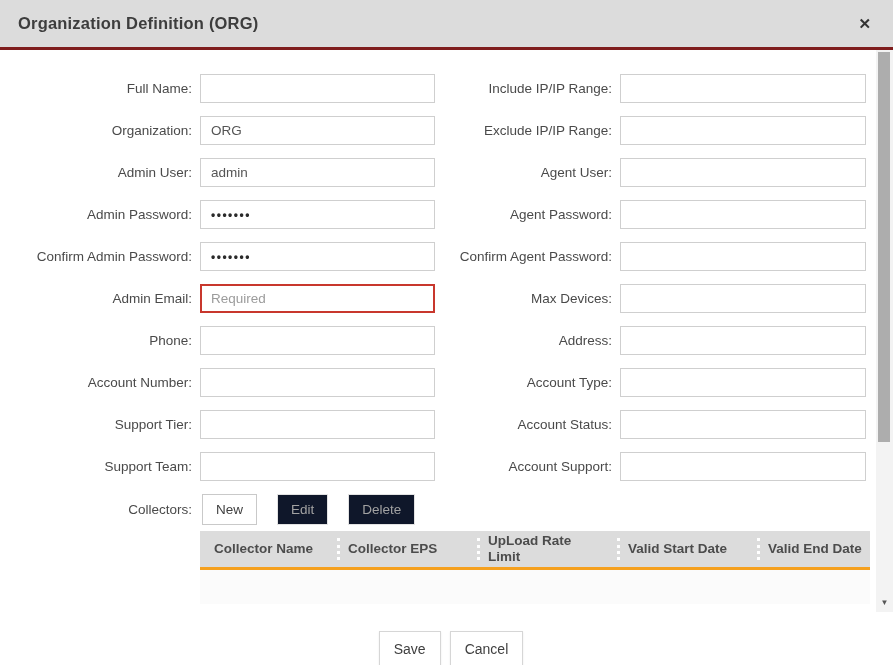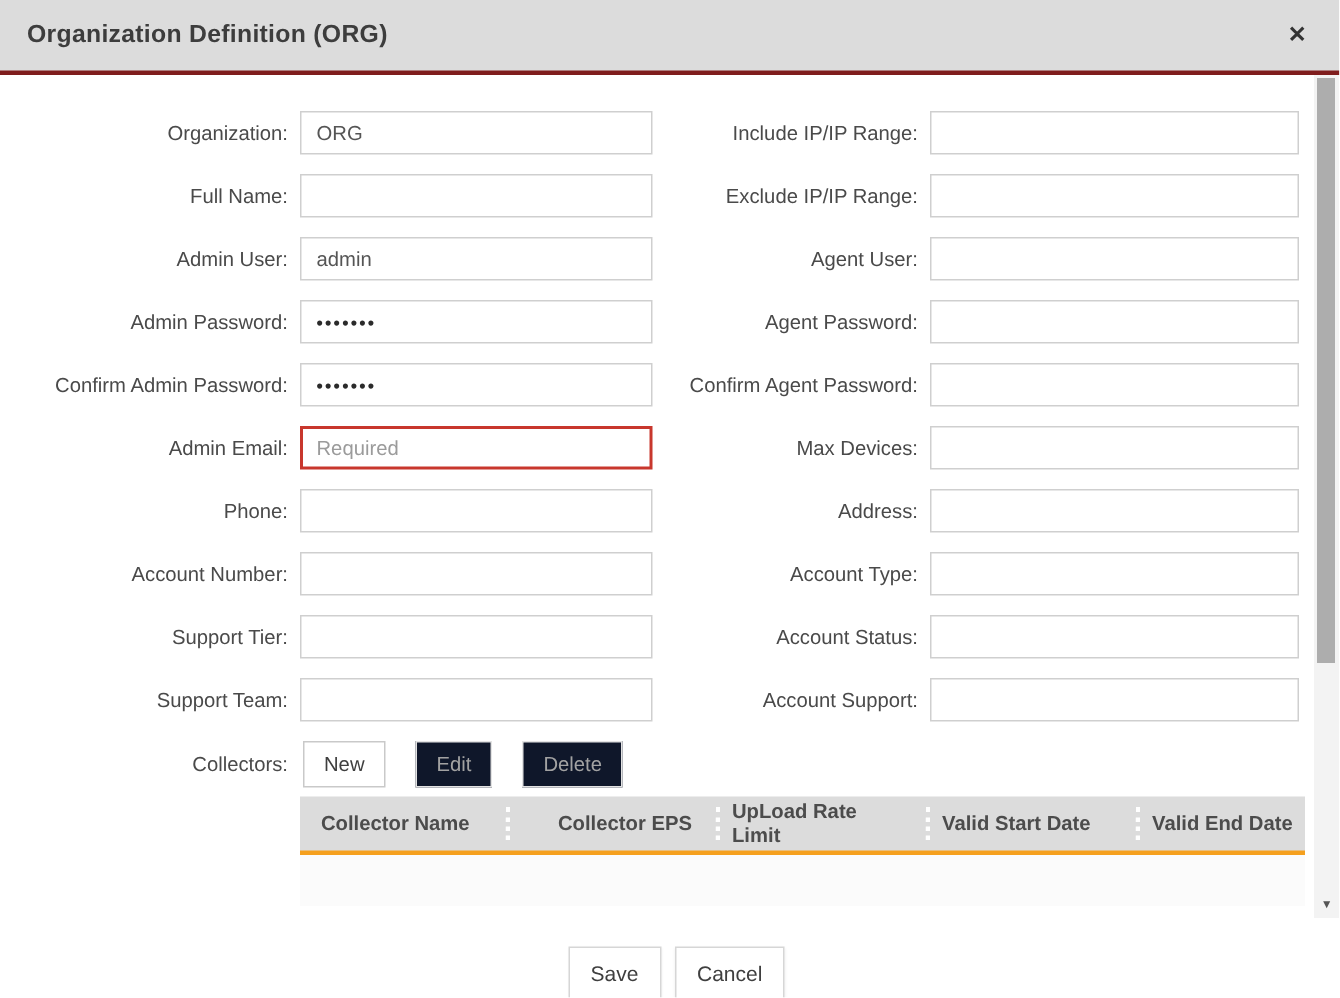--- a/index.html
+++ b/index.html
@@ -40,21 +40,21 @@
   .btn { height:31px; padding:0 13px; font-family:"Liberation Sans", sans-serif; font-size:13.5px;
     background:#fff; border:1px solid #c9c9c9; color:#3f3f3f; cursor:pointer; }
   .btn.is-disabled { background:#0f172a; border-color:#e3e3e3; color:#a2a2a2; cursor:default; }
 
   .collectors-table { margin:6px 0 0 200px; width:670px; }
   .table-header { display:flex; align-items:center; background:#dcdcdc;
     border-bottom:3px solid #F5A01E; min-height:37px; }
   .th { display:flex; align-items:center; font-size:13.5px; font-weight:bold; color:#4c4c4c;
     padding:2px 4px 2px 0; line-height:16px; overflow:hidden; }
   .th:nth-child(1) { width:137px; padding-left:14px; }
-  .th:nth-child(2) { width:140px;gap:24px; }
+  .th:nth-child(2) { width:140px; }
   .th:nth-child(3) { width:140px; }
   .th:nth-child(4) { width:140px; }
   .th:nth-child(5) { flex:1; min-width:0; }
   .th .sep { height:22px; border-left:3px dotted #fff; margin-right:8px; flex:none; }
   .th:first-child .sep { display:none; }
   .th-label { white-space:pre; }
   .table-body-empty { height:34px; background:#fbfbfb; }
 
   
   .footer { margin-top:27px; display:flex; justify-content:center; gap:9px; padding-left:9px; }
@@ -76,27 +76,27 @@
     <span class="dialog-title">Organization Definition (ORG)</span>
     <span class="close-btn">✕</span>
   </div>
 
   <div class="dialog-body">
 
     <div class="columns">
       <div class="col col-left">
 
           <div class="field-row">
+            <label class="field-label">Full Name:</label>
+            <input class="field-input" type="text" value="" style="">
+          </div>
+
+          <div class="field-row">
             <label class="field-label">Organization:</label>
             <input class="field-input" type="text" value="ORG" style="">
-          </div>
-
-          <div class="field-row">
-            <label class="field-label">Full Name:</label>
-            <input class="field-input" type="text" value="" style="">
           </div>
 
           <div class="field-row">
             <label class="field-label">Admin User:</label>
             <input class="field-input" type="text" value="admin" style="">
           </div>
 
           <div class="field-row">
             <label class="field-label">Admin Password:</label>
             <input class="field-input password-input" type="text" value="•••••••" style="">

